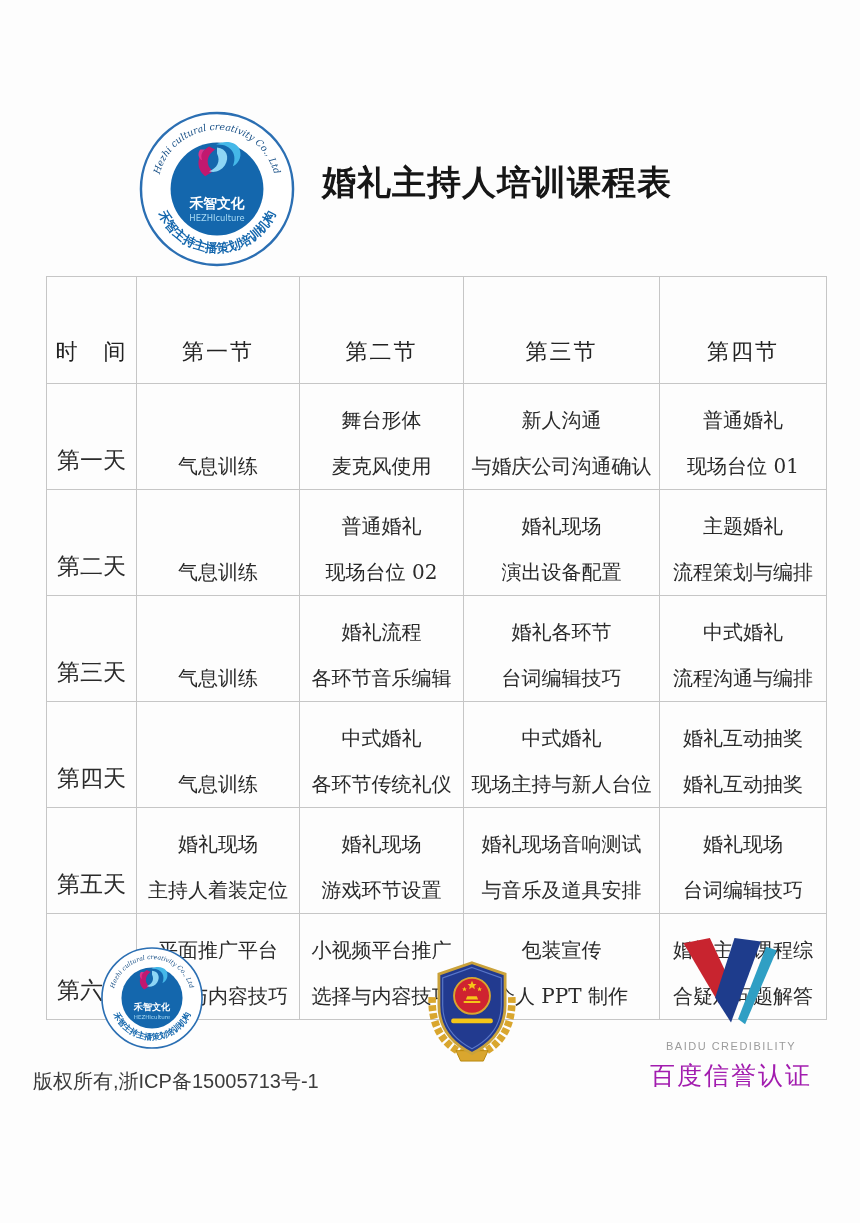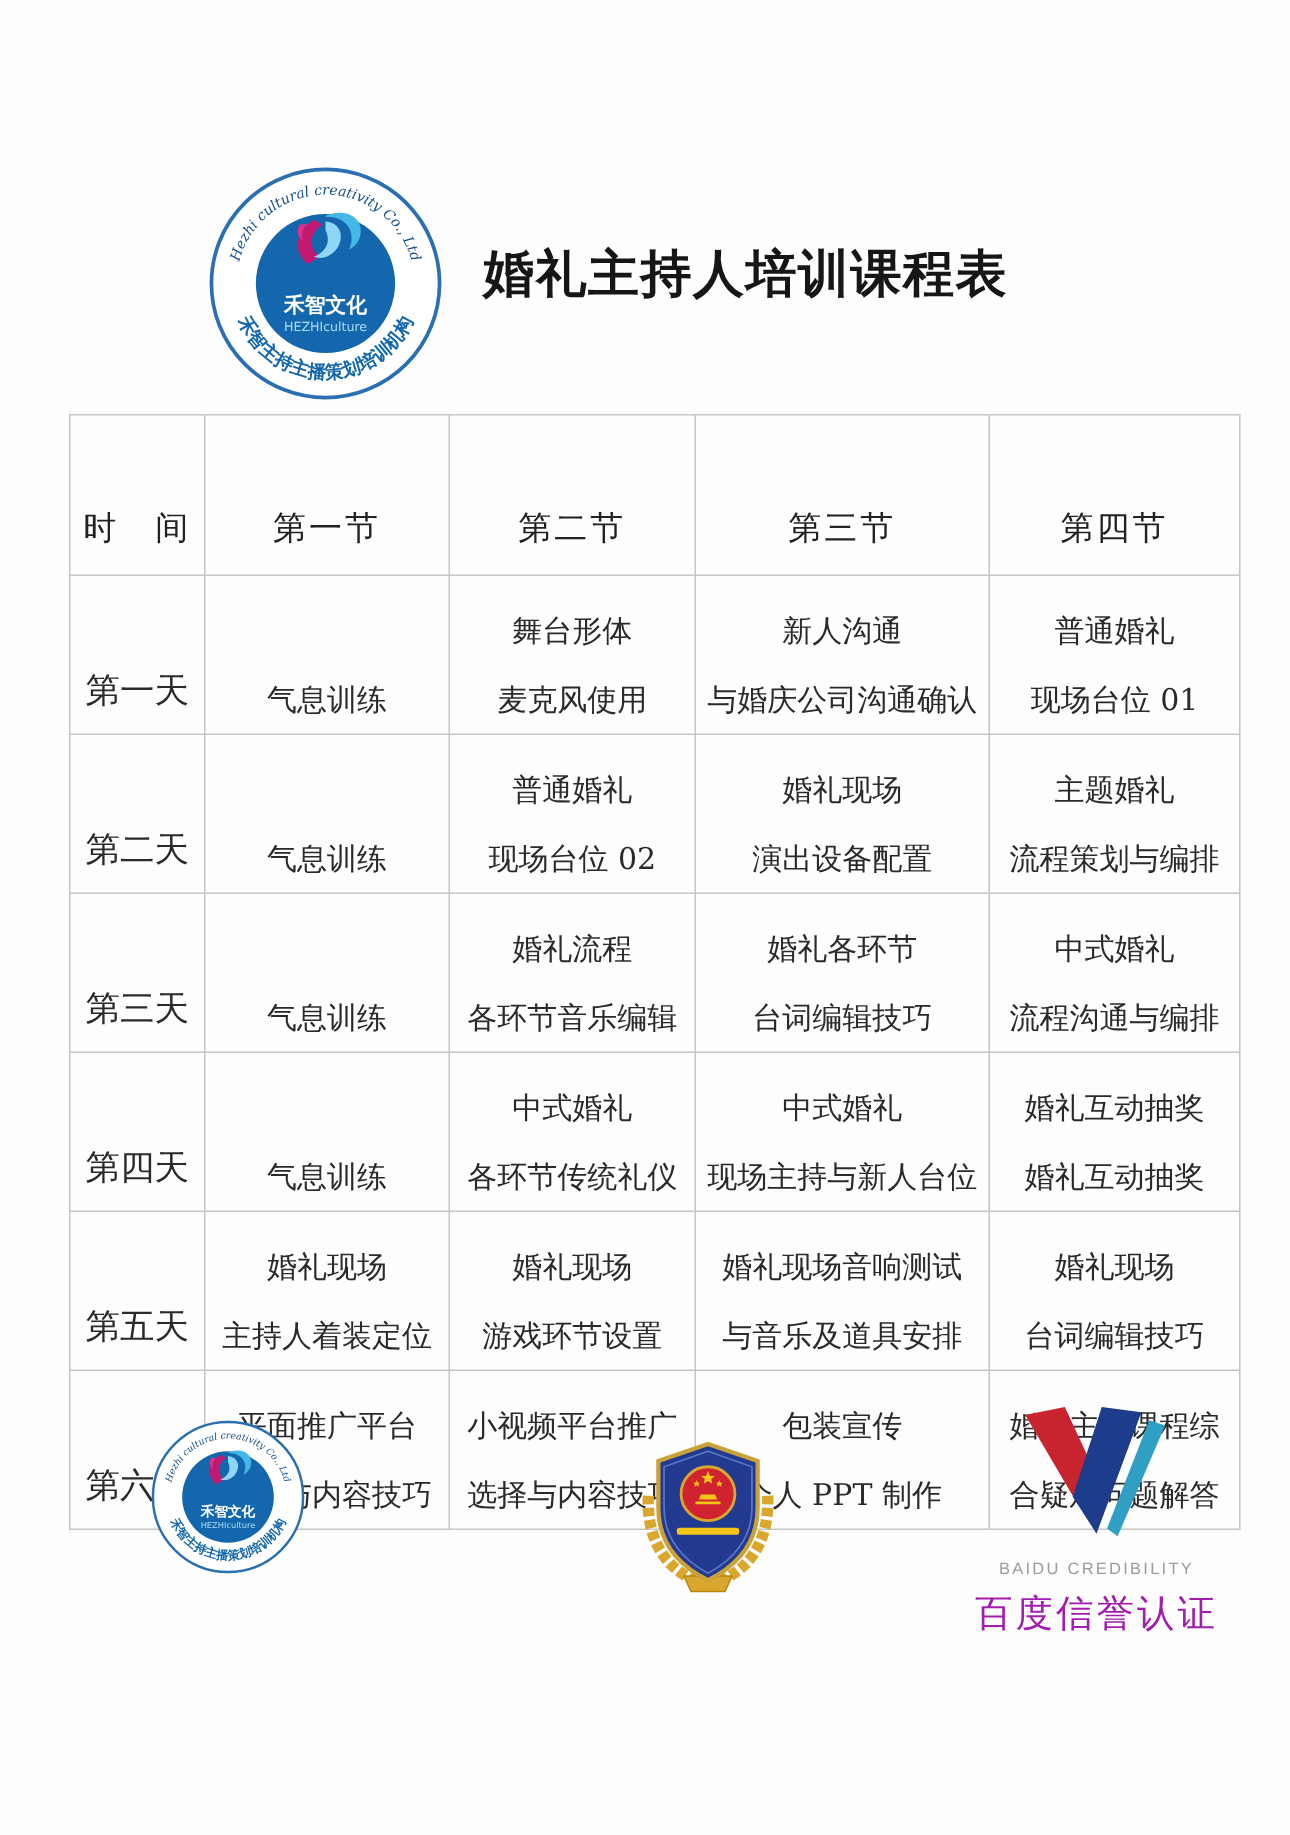--- a/index.html
+++ b/index.html
@@ -207,20 +207,21 @@
             <div class="cell-line">婚礼主持课程综</div>
             <div class="cell-line">合疑难问题解答</div>
           </td>
         </tr>
       </tbody>
   </table>
 
   <svg class="logo-small" viewBox="0 0 160 160" width="104" height="104">
       <use href="#hezhi-logo-def"></use>
     </svg>
+  <div class="copyright">版权所有,浙ICP备15005713号-1</div>
 
   <svg class="police-badge" viewBox="0 0 110 114" width="104" height="108">
 
     <path d="M55,106 C26,99 11,75 13,42" fill="none" stroke="#d9a62e" stroke-width="8" stroke-dasharray="6 2.5"></path>
     <path d="M55,106 C84,99 99,75 97,42" fill="none" stroke="#d9a62e" stroke-width="8" stroke-dasharray="6 2.5"></path>
     <path d="M38,100 L72,100 L67,111 L43,111 Z" fill="#d9a62e" stroke="#b8860b" stroke-width="1"></path>
 
     <path d="M55,7 L90,19 L90,52 C90,77 75,93 55,103 C35,93 20,77 20,52 L20,19 Z" fill="#223a8f" stroke="#caa23a" stroke-width="3"></path>
     <path d="M55,12 L86,23 L86,52 C86,74 72,89 55,98 C38,89 24,74 24,52 L24,23 Z" fill="none" stroke="#5a77c9" stroke-width="1.2"></path>
 

